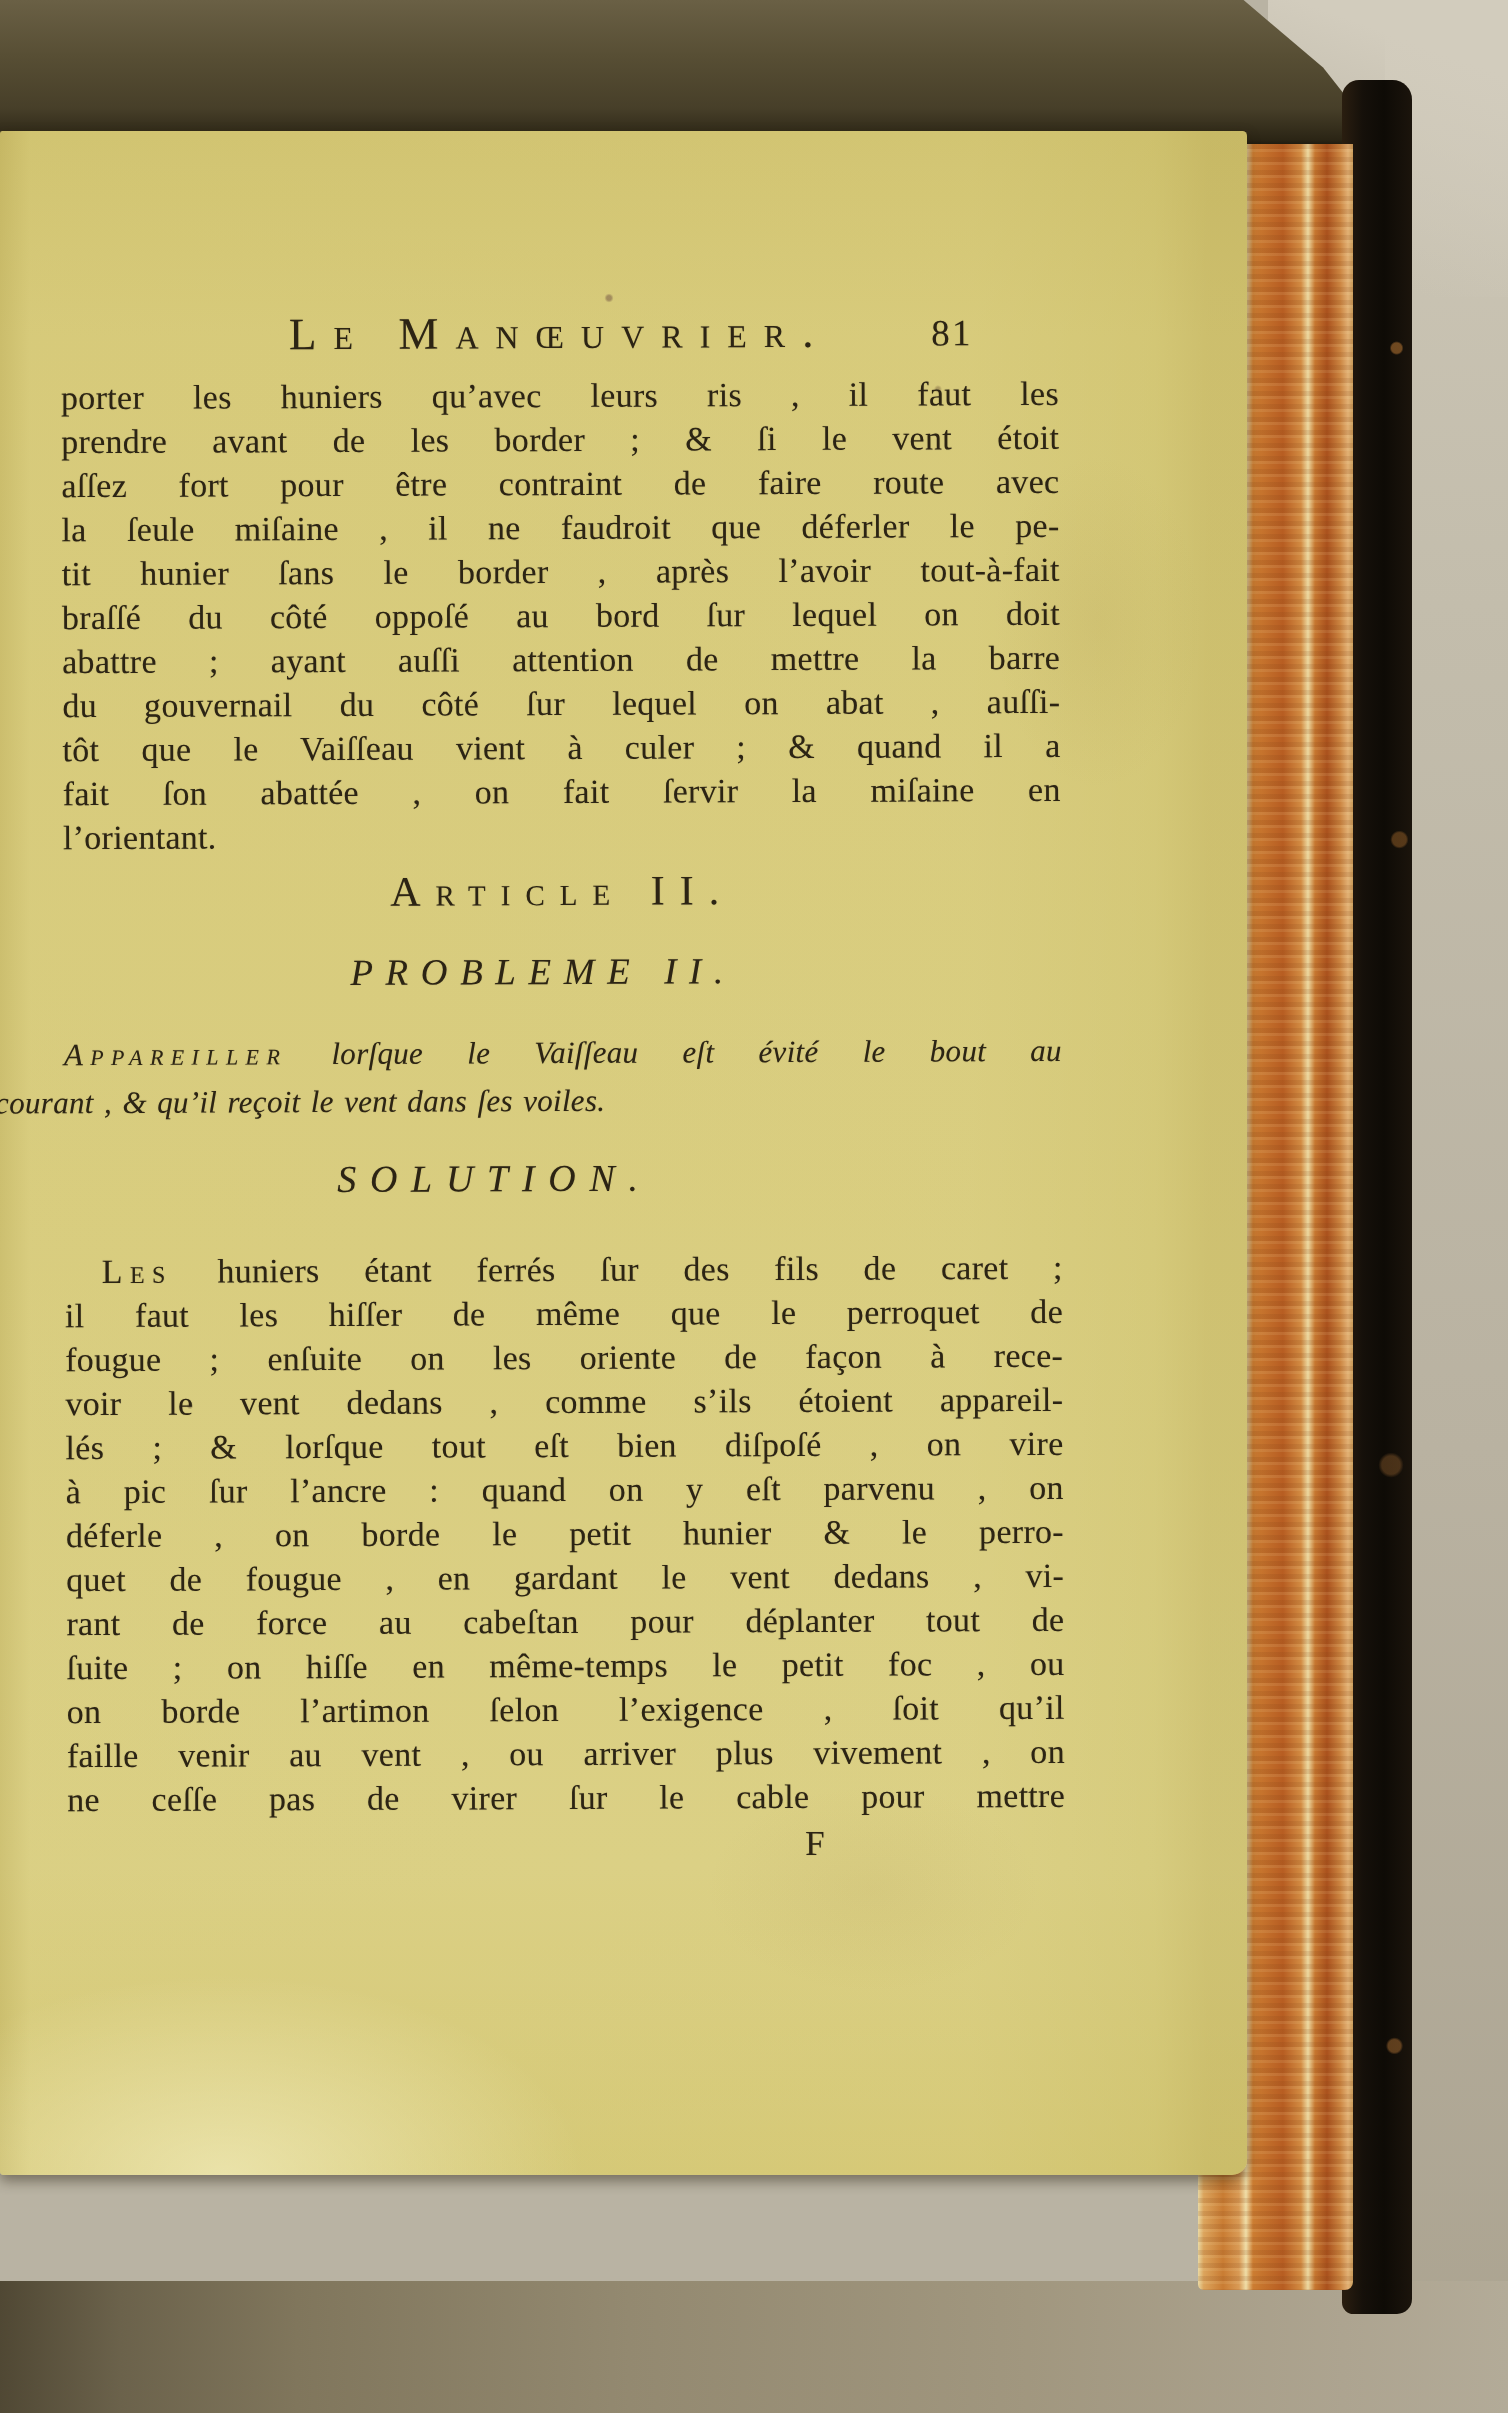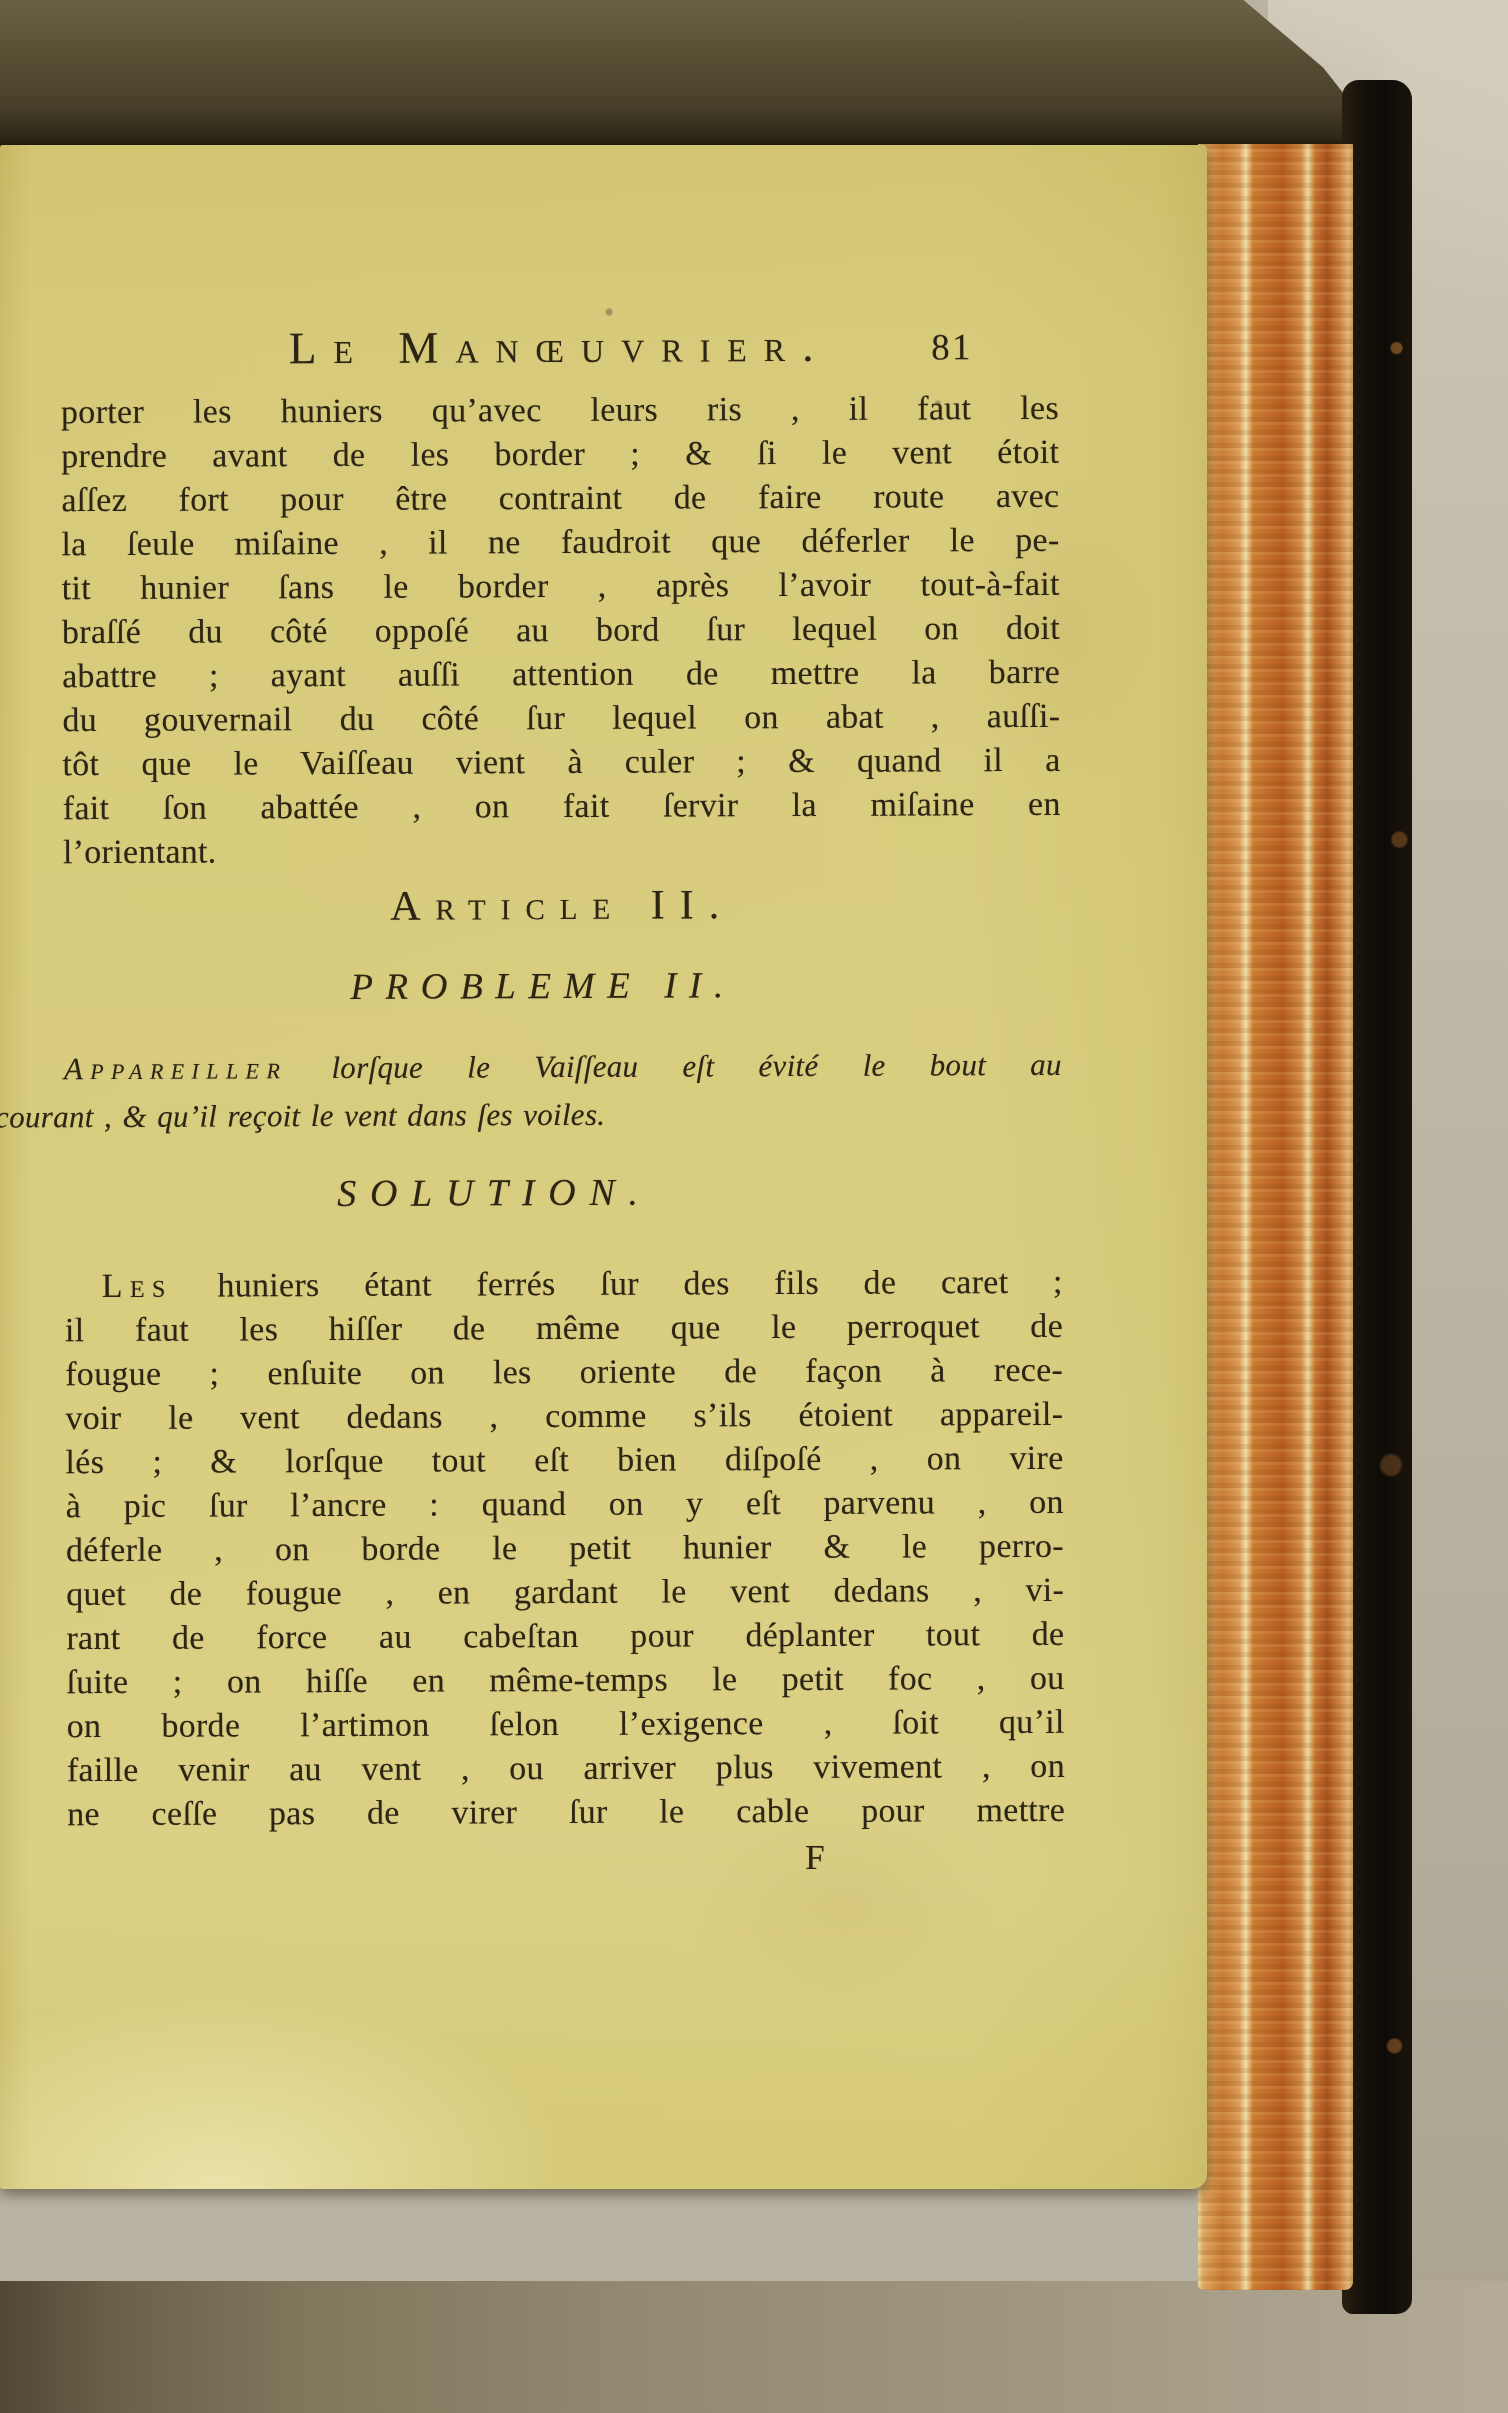--- a/index.html
+++ b/index.html
@@ -30,28 +30,28 @@
   .fore-edge{position:absolute;left:1198px;top:144px;width:155px;height:2146px;
     background:
       repeating-linear-gradient(180deg,rgba(124,62,20,.14) 0 4.6px,rgba(255,240,190,.10) 4.6px 8px,transparent 8px 13px),
       linear-gradient(90deg,
         #e9d7a0 0px,#dca45c 5.7px,#c97c33 25px,#d99a55 41px,#efddA7 48px,
         #cc7d32 55px,#b75d22 85px,#d28b42 103px,#ecd8a0 110px,
         #c67730 117px,#aa511d 129px,#cb8440 142px,#e2b074 150px,#c89a58 155px);
     border-radius:0 0 8px 5.7px;}
 
   
-  .page{position:absolute;left:0;top:145px;width:1207px;height:2044px;
+  .page{position:absolute;left:0;top:131px;width:1207px;height:2044px;
     background:
       radial-gradient(ellipse 514px 286px at 18% 100%, rgba(255,252,220,.5), transparent 70%),
       linear-gradient(90deg,#ddd49b 0px,#eae3b0 30px,#ebe4b2 971px,#e6dfa9 1154px,#dfd69d 1207px),
       linear-gradient(180deg,#e4dca4 0%,#eae3b1 10%,#ece6b8 55%,#eee9bf 85%,#e8e1ab 100%);
     background-blend-mode:normal,multiply,normal;
     border-radius:2.3px 4.6px 15px 3.4px;
-    box-shadow:0 5.7px 12.6px rgba(35,27,10,.45);}
+    box-shadow:0 5.7px 12.6px rgba(35,27,10,.45);padding-left:40px;}
   .stains{position:absolute;inset:0;pointer-events:none;background:
       radial-gradient(circle 5.1px at 609px 167px, rgba(120,90,70,.55) 0 2.3px, transparent 4.6px),
       radial-gradient(circle 4px at 938px 258px, rgba(110,85,55,.4) 0 1.7px, transparent 4px),
       radial-gradient(circle 3.4px at 190px 1275px, rgba(90,75,50,.5) 0 1.1px, transparent 3.4px),
       radial-gradient(ellipse 149px 240px at 88% 24%, rgba(160,130,60,.10), transparent 70%),
       radial-gradient(ellipse 240px 149px at 70% 86%, rgba(150,120,60,.08), transparent 70%);}
 
   
   .text-layer{position:absolute;left:64px;top:178px;width:998px;
     transform:rotate(-0.25deg);color:#2c2414;

